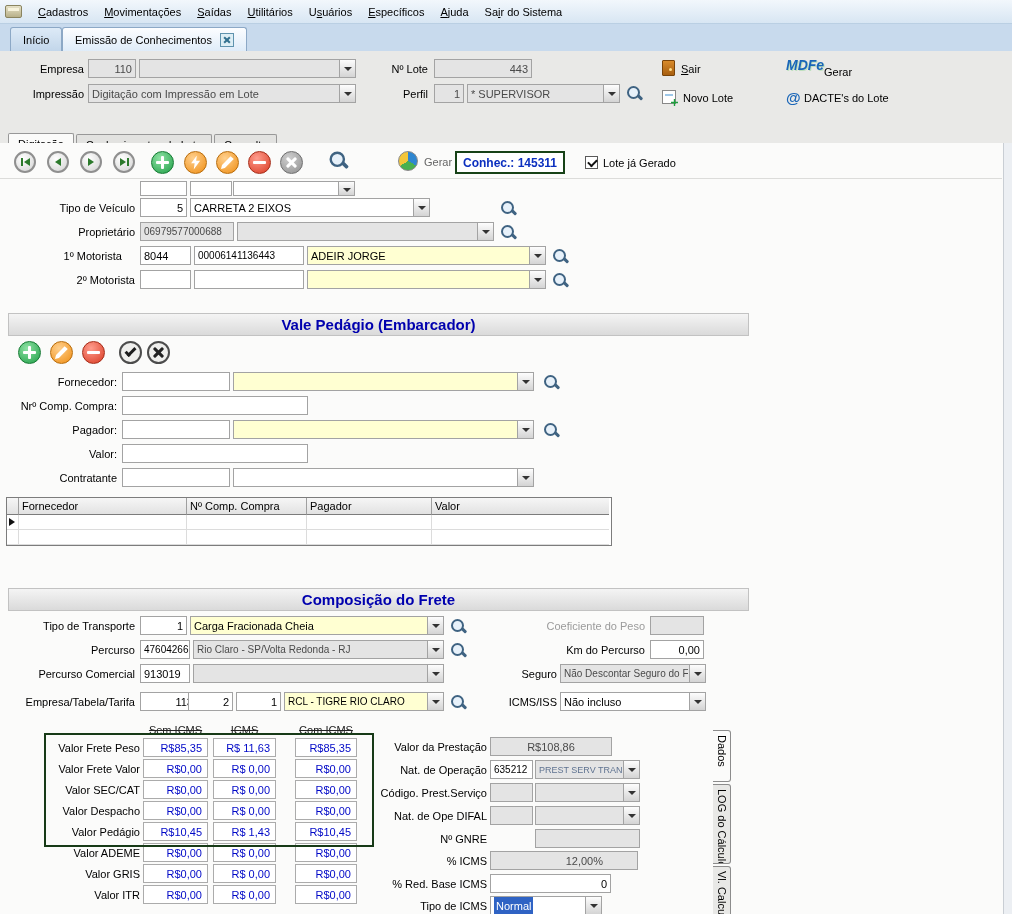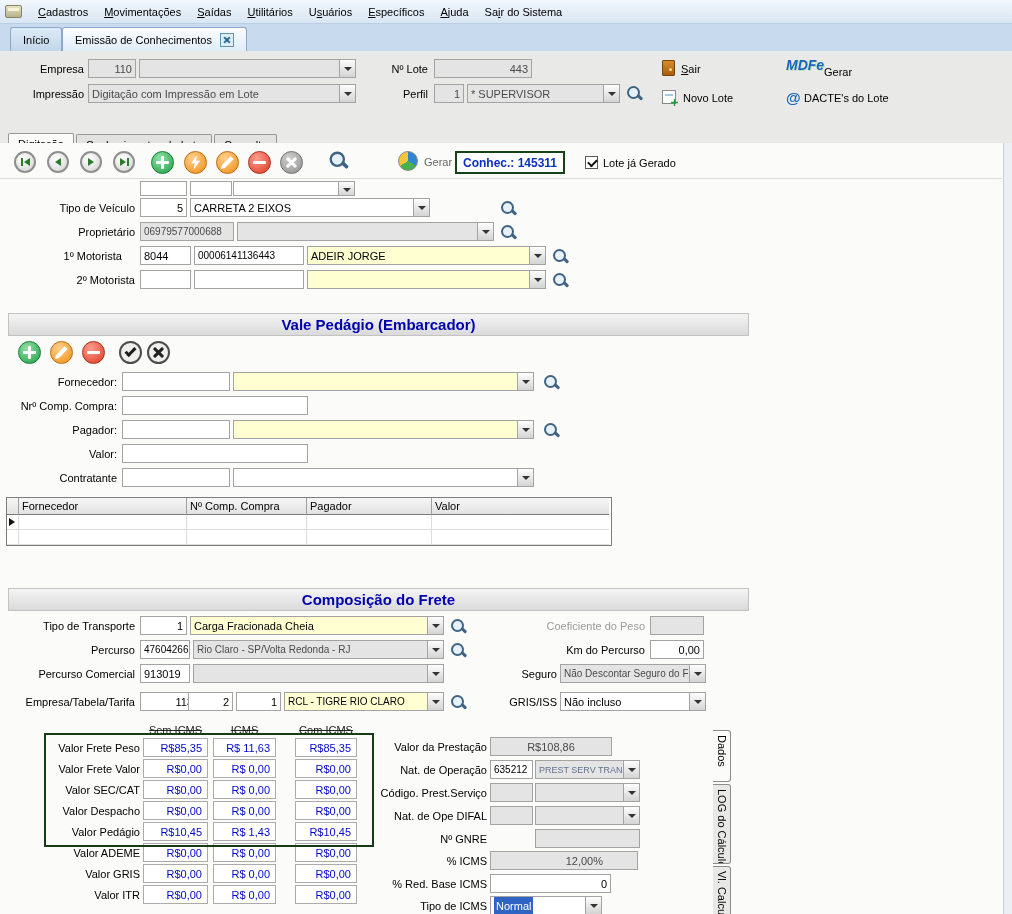--- a/index.html
+++ b/index.html
@@ -373,21 +373,21 @@
 
   <div class="lbl" style="left:0px;top:553px;width:135px">Empresa/Tabela/Tarifa</div>
   <div class="fld num" style="left:140px;top:549px;width:57px">113</div>
   <div class="fld num" style="left:188px;top:549px;width:45px">2</div>
   <div class="fld num" style="left:236px;top:549px;width:45px">1</div>
   <div class="combo yel" style="left:284px;top:549px;width:160px">
     <span class="ctext" style="font-size:10px">RCL - TIGRE RIO CLARO</span>
       <span class="dd"></span>
   </div>
   <span class="mag" style="left:450px;top:551px"></span>
-  <div class="lbl" style="left:498px;top:553px;width:59px">GRIS/ISS</div>
+  <div class="lbl" style="left:498px;top:553px;width:59px">ICMS/ISS</div>
   <div class="combo" style="left:560px;top:549px;width:146px">
     <span class="ctext">Não incluso</span>
       <span class="dd"></span>
   </div>
 
   <div class="valores">
     <div class="vhead" style="left:123px;width:65px">Sem ICMS</div>
     <div class="vhead" style="left:193px;width:63px">ICMS</div>
     <div class="vhead" style="left:275px;width:62px">Com ICMS</div>
     <div>

